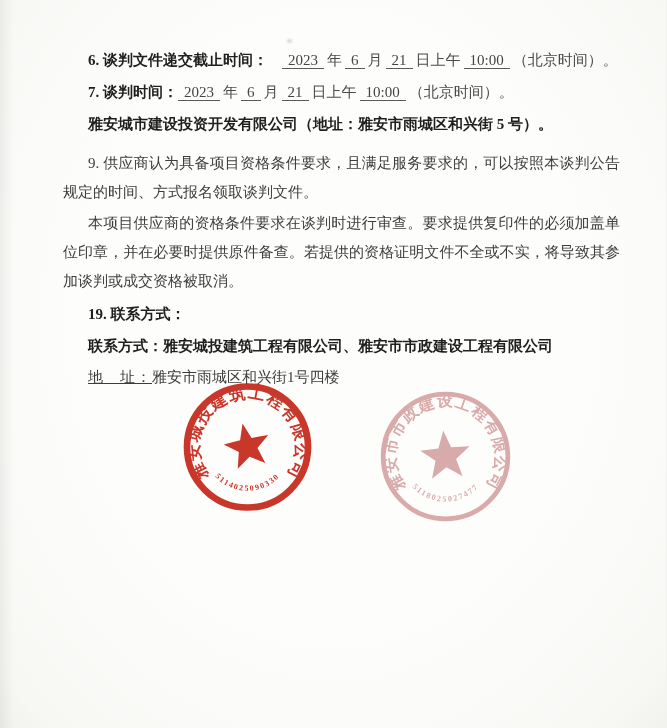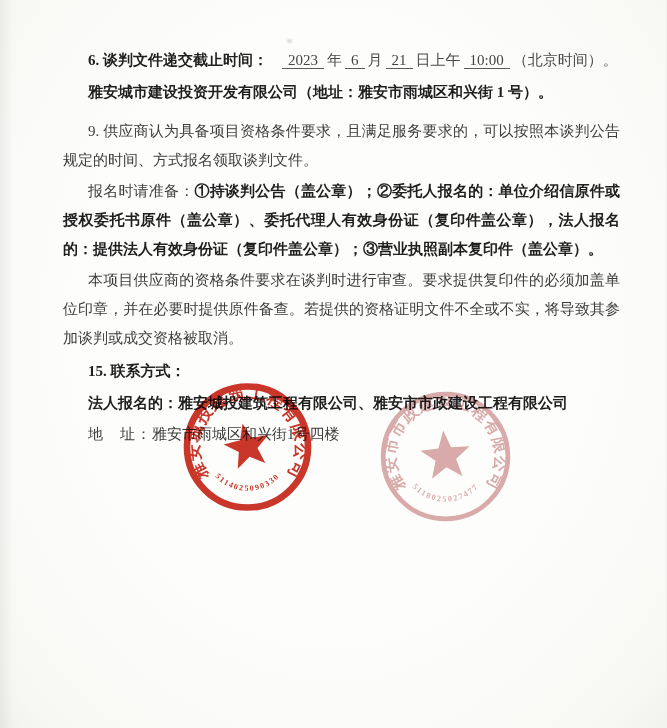--- a/index.html
+++ b/index.html
@@ -48,21 +48,21 @@
     color:#454545;
   }
   .unit{margin:0 3px;}
   .gap-left{margin-left:14px;}
   .contact-row{
     line-height:21px;
     margin-bottom:10px;
     text-indent:25px;
     white-space:nowrap;
   }
-  .contact-label{letter-spacing:1px;}
+  .contact-label{letter-spacing:1px;text-decoration:underline;}
   .mb-extra{margin-bottom:14px;}
   
   .seal{
     position:absolute;
     mix-blend-mode:multiply;
     filter:blur(0.45px);
     pointer-events:none;
   }
   .seal-left{left:181px;top:376px;width:133px;height:142px;opacity:0.93;}
   .seal-right{left:377px;top:387px;width:137px;height:139px;opacity:0.55;}
@@ -81,33 +81,33 @@
 <body>
 
 <div class="page">
   <div class="edge-shade"></div>
   <div class="smudge smudge-1"></div>
 
   <div class="content">
 
     <p class="item"><span class="bold">6. 谈判文件递交截止时间：</span><span class="datetxt gap-left uval">2023</span><span class="datetxt unit">年</span><span class="datetxt uval">6</span><span class="datetxt unit">月</span><span class="datetxt uval">21</span><span class="datetxt unit">日上午</span><span class="datetxt uval">10:00</span><span class="datetxt unit">（北京时间）。</span></p>
 
+    <p class="item"><span class="bold">7. 谈判时间：</span><span class="datetxt uval">2023</span><span class="datetxt unit">年</span><span class="datetxt uval">6</span><span class="datetxt unit">月</span><span class="datetxt uval">21</span><span class="datetxt unit">日上午</span><span class="datetxt uval">10:00</span><span class="datetxt unit">（北京时间）。</span></p>
 
 
-    <p class="item bold mb-extra">雅安城市建设投资开发有限公司（地址：雅安市雨城区和兴街 1 号）。</p>
+    <p class="item bold mb-extra">雅安城市建设投资开发有限公司（地址：雅安市雨城区和兴街 5 号）。</p>
 
     <p class="para">9. 供应商认为具备项目资格条件要求，且满足服务要求的，可以按照本谈判公告规定的时间、方式报名领取谈判文件。</p>
 
-    <p class="para"><span>报名时请准备：</span><span class="bold">①持谈判公告（盖公章）；②委托人报名的：单位介绍信原件或授权委托书原件（盖公章）、委托代理人有效身份证（复印件盖公章），法人报名的：提供法人有效身份证（复印件盖公章）；③营业执照副本复印件（盖公章）。</span></p>
 
     <p class="para">本项目供应商的资格条件要求在谈判时进行审查。要求提供复印件的必须加盖单位印章，并在必要时提供原件备查。若提供的资格证明文件不全或不实，将导致其参加谈判或成交资格被取消。</p>
 
-    <p class="item bold" style="margin-top:8px;">15. 联系方式：</p>
+    <p class="item bold" style="margin-top:8px;">19. 联系方式：</p>
 
-    <p class="contact-row"><span class="bold">法人报名的：</span><span class="bold">雅安城投建筑工程有限公司、雅安市市政建设工程有限公司</span></p>
+    <p class="contact-row"><span class="bold">联系方式：</span><span class="bold">雅安城投建筑工程有限公司、雅安市市政建设工程有限公司</span></p>
 
     <p class="contact-row"><span class="contact-label">地　址：</span><span>雅安市雨城区和兴街1号四楼</span></p>
 
 
   </div>
 
   <svg class="seal seal-left" viewBox="0 0 200 200">
     <defs>
       <path id="sealLeftTopArc" d="M 44.1,146.9 A 73,73 0 1 1 155.9,146.9"></path>
       <path id="sealLeftBottomArc" d="M 40.2,127.9 A 66,66 0 0 0 159.8,127.9"></path>

